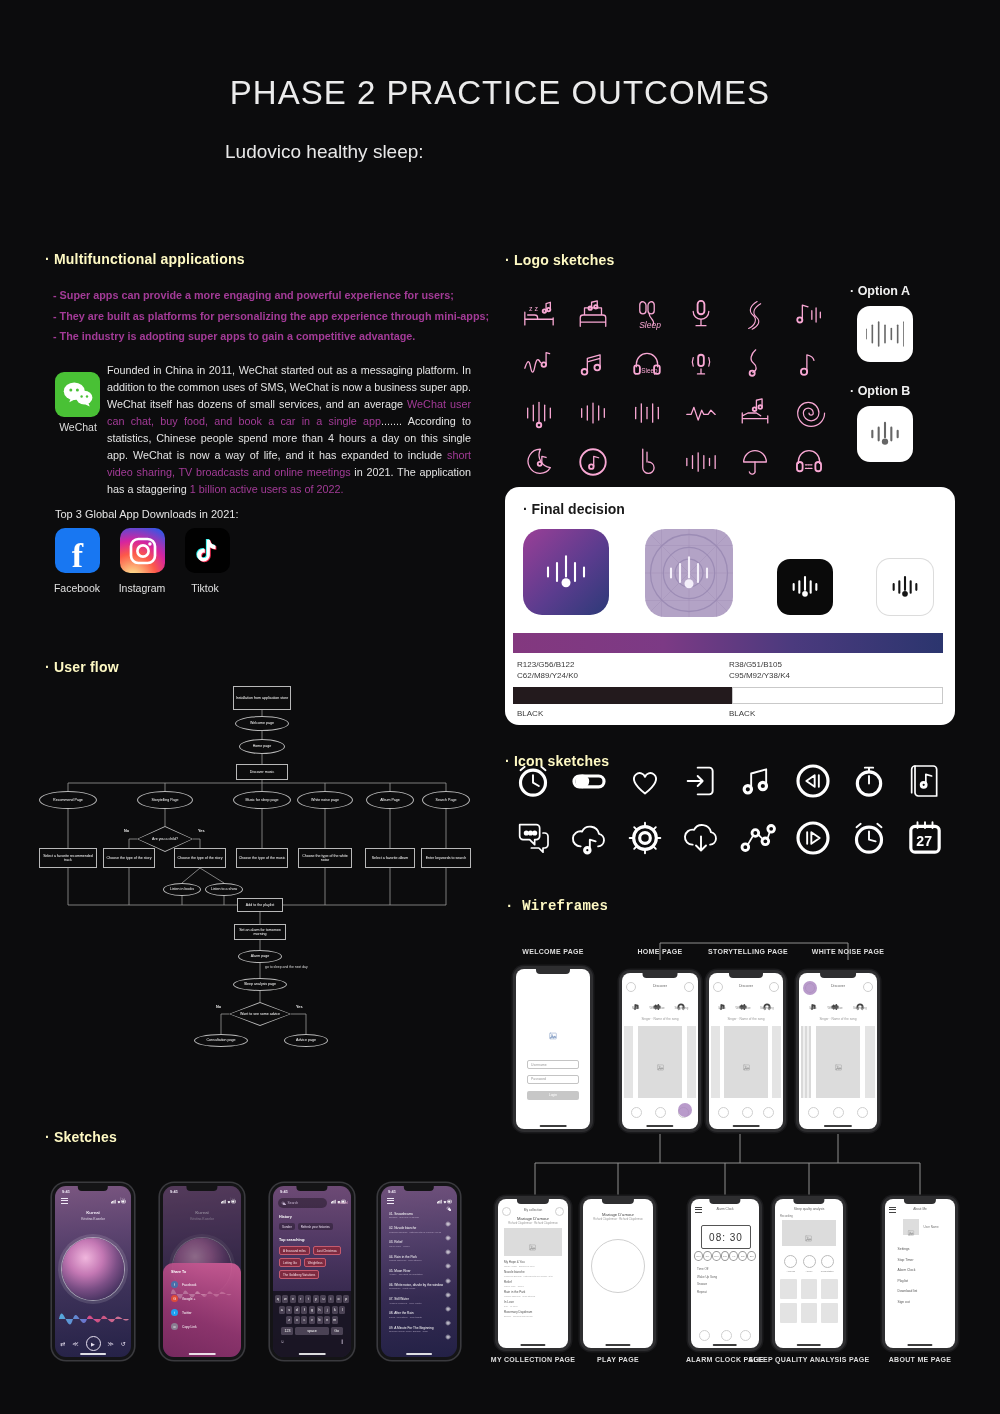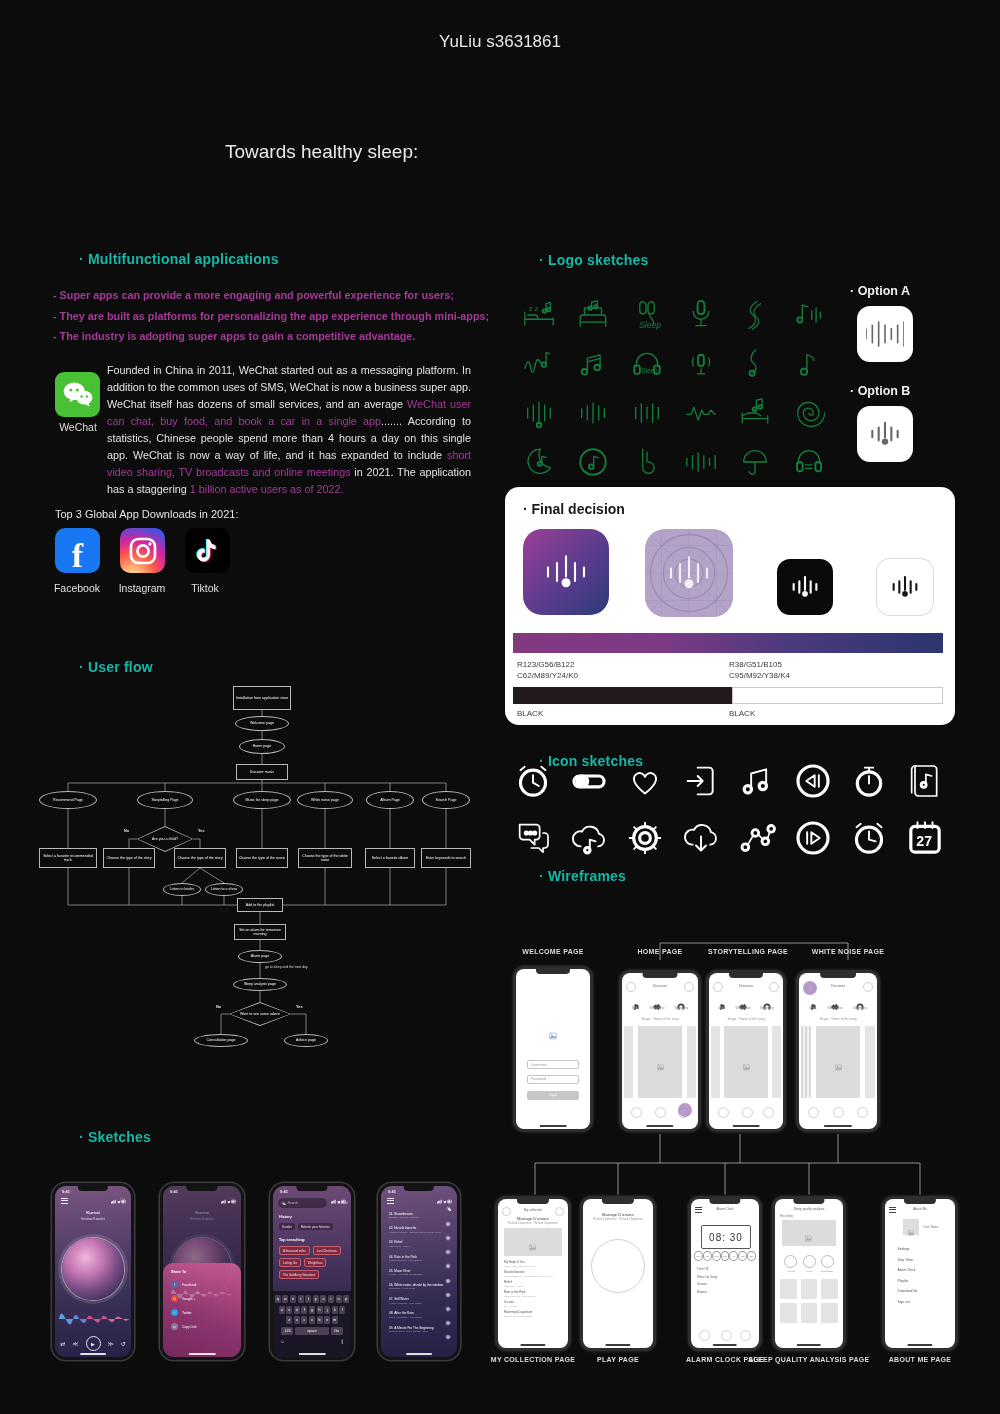--- a/index.html
+++ b/index.html
@@ -1,19 +1,19 @@
 <!DOCTYPE html>
 <html><head>
 <meta charset="utf-8">
 <style>
   html,body{margin:0;padding:0;background:#060607;font-family:"Liberation Sans",sans-serif;}
   #canvas{position:relative;width:1000px;height:1414px;background:#0c0c0d;overflow:hidden;color:#e8e8e8;}
   .ab{position:absolute;}
   .ctr{text-align:center;}
-  .sec-h{position:absolute;font-size:14px;font-weight:bold;color:#14b8a6;letter-spacing:.2px;margin-left:34px;}
+  .sec-h{position:absolute;font-size:14px;font-weight:bold;color:#fef9c3;letter-spacing:.2px;}
   .accent{color:#a33b97;}
   svg text{fill:currentColor;stroke:none;}
   
   #author{top:32px;left:0;width:100%;font-size:17px;color:#e6e6e6;}
   #title{top:74px;left:0;width:100%;font-size:33px;color:#ececec;letter-spacing:1px;}
   .subt{left:225px;font-size:19px;color:#e9e9e9;}
   
   .bullet{left:53px;font-size:10.8px;font-weight:bold;}
   #wechat-icon{left:55px;top:372px;width:45px;height:45px;border-radius:9px;background:#49c135;display:flex;align-items:center;justify-content:center;}
   #para{left:107px;top:362px;width:364px;font-size:10.8px;line-height:1.58;text-align:justify;color:#e3e3e3;}
@@ -25,21 +25,21 @@
   .fl{position:absolute;border:0.8px solid #b9b9b9;background:#0c0c0d;color:#fff;display:flex;align-items:center;justify-content:center;text-align:center;font-size:3.6px;line-height:1.2;padding:1px;box-sizing:border-box;}
   .fl.oval{border-radius:50%;}
   .diam{position:absolute;background:#b9b9b9;clip-path:polygon(50% 0,100% 50%,50% 100%,0 50%);}
   .diam>i{position:absolute;inset:1px;background:#0c0c0d;clip-path:polygon(50% 0,100% 50%,50% 100%,0 50%);}
   .diam>span{position:absolute;inset:0;display:flex;align-items:center;justify-content:center;font-size:3.6px;font-style:normal;color:#fff;text-align:center;line-height:1.15;}
   .ynlbl{position:absolute;font-size:3.8px;color:#eee;font-weight:bold;}
   .flnote{position:absolute;font-size:3.4px;color:#ddd;line-height:1.2;}
   
   #lgrid{left:512px;top:276px;display:grid;grid-template-columns:repeat(6,54px);grid-auto-rows:49px;}
   .lcell{display:flex;align-items:center;justify-content:center;}
-  .lcell .ic{width:34px;height:34px;color:#15803d;display:block;margin-top:29px;}
+  .lcell .ic{width:34px;height:34px;color:#f9a8d4;display:block;margin-top:29px;}
   .optlbl{font-size:12.5px;font-weight:bold;color:#f0f0f0;}
   .optbox{position:absolute;width:56px;height:56px;background:#fff;border-radius:13px;display:flex;align-items:center;justify-content:center;}
   .optbox .ic{width:38px;height:38px;color:#666;}
   
   #fcard{left:505px;top:487px;width:450px;height:238px;background:#fff;border-radius:14px;color:#1a1a1a;}
   #fcard h3{position:absolute;left:18px;top:2px;font-size:14px;margin:12px 0 0 0;}
   .fdicon{position:absolute;display:flex;align-items:center;justify-content:center;overflow:hidden;}
   .fdicon .ic{display:block;}
   #gradbar{left:8px;top:146px;width:430px;height:20px;background:linear-gradient(90deg,#83387f 0%,#7c3a85 35%,#4b3a7e 65%,#2b356e 100%);}
   .code{position:absolute;font-size:8px;color:#3a3a3a;line-height:1.4;}
@@ -119,22 +119,22 @@
   .songrow .t{font-size:3.2px;color:#fff;line-height:1.35;}
   .songrow .t i{display:block;font-style:normal;font-size:2.4px;color:rgba(235,222,246,.55);}
   .songrow .ic{width:6px;height:6px;color:rgba(255,255,255,.65);flex:none;}
   line,path{vector-effect:non-scaling-stroke;}
 </style>
 </head>
 <body>
 
 <div id="canvas">
 
-  <div class="ab ctr" id="author">YuLiu s3631861</div>
-  <div class="ab subt" style="top:141px;">Towards healthy sleep:</div>
+  <div class="ab ctr" id="title">PHASE 2 PRACTICE OUTCOMES</div>
+  <div class="ab subt" style="top:141px;">Ludovico healthy sleep:</div>
 
   <div class="sec-h" style="left:45px;top:251px;">· Multifunctional applications</div>
   <div class="ab bullet accent" style="top:289px;">- Super apps can provide a more engaging and powerful experience for users;</div>
   <div class="ab bullet accent" style="top:310px;">- They are built as platforms for personalizing the app experience through mini-apps;</div>
   <div class="ab bullet accent" style="top:330px;">- The industry is adopting super apps to gain a competitive advantage.</div>
 
   <div class="ab" id="wechat-icon">
     <span class="ic" style="width:36px;height:36px;display:block;"><svg viewBox="0 0 24 24" width="100%" height="100%">
           <g fill="#ffffff">
             <ellipse cx="9.5" cy="9.5" rx="7" ry="5.8"></ellipse>
@@ -576,21 +576,21 @@
       </div>
       <div class="icell">
         <span class="ic"><svg viewBox="0 0 24 24" width="100%" height="100%" fill="none" stroke="currentColor" stroke-width="1.9" stroke-linecap="round" stroke-linejoin="round">
             <rect x="3.5" y="5" width="17" height="15.5" rx="2.5"></rect>
             <path d="M7.5 2.5v3.5M12 2.5v3.5M16.5 2.5v3.5"></path>
             <text x="6.8" y="17" font-size="8.5" font-weight="bold">27</text>
           </svg></span>
       </div>
     </div>
 
-  <div class="sec-h" style="left:505px;top:868px;">· Wireframes</div>
+  <div class="sec-h" style="left:505px;top:898px;font-family:Liberation Mono, monospace;">· Wireframes</div>
   <svg class="ab" style="left:500px;top:930px;" width="460" height="270" viewBox="0 0 460 270">
     <path d="M160 13H348 M160 13V30 M348 13V30 M160 204V233 M240 204V233 M338 204V233 M35 233H420 M35 233V266 M118 233V266 M225 233V266 M309 233V266 M420 233V266" stroke="#8f8f8f" stroke-width="1" fill="none"></path>
   </svg>
   <div class="wfl" style="left:513px;top:948px;width:80px;">WELCOME PAGE</div>
   <div class="wfl" style="left:620px;top:948px;width:80px;">HOME PAGE</div>
   <div class="wfl" style="left:706px;top:948px;width:84px;">STORYTELLING PAGE</div>
   <div class="wfl" style="left:806px;top:948px;width:84px;">WHITE NOISE PAGE</div>
 
   <div class="wfp" style="left:513px;top:966px;width:80px;height:166px;">
     <div class="wfs">

